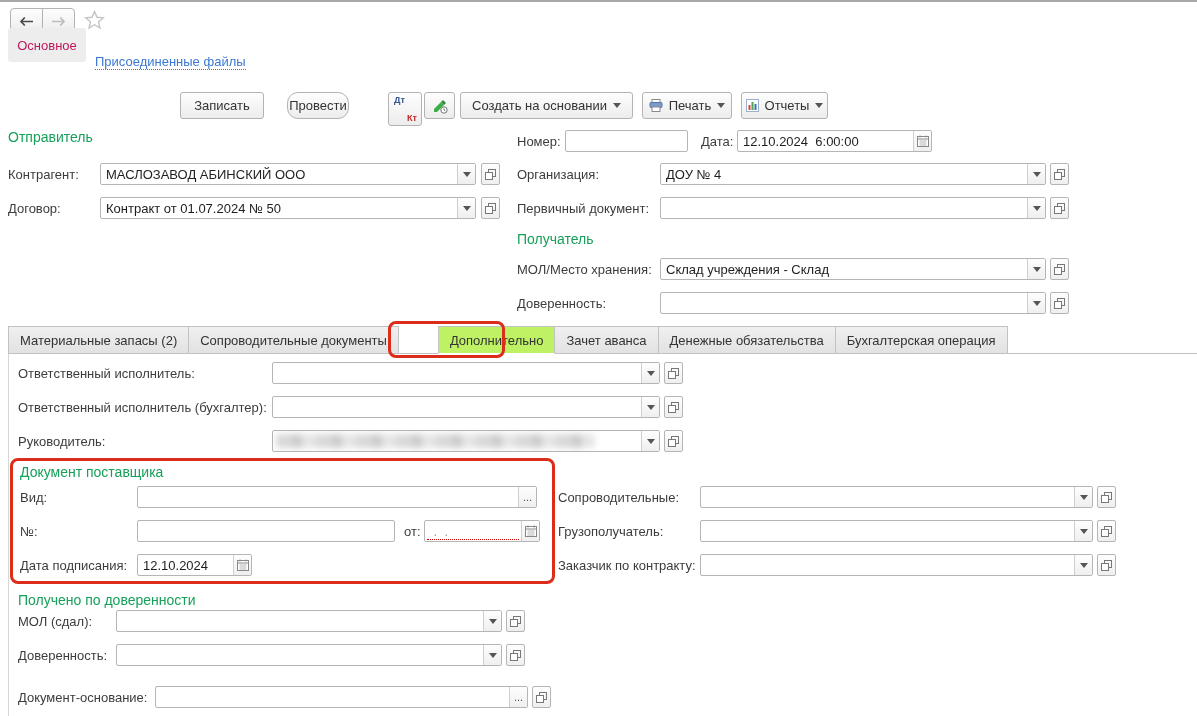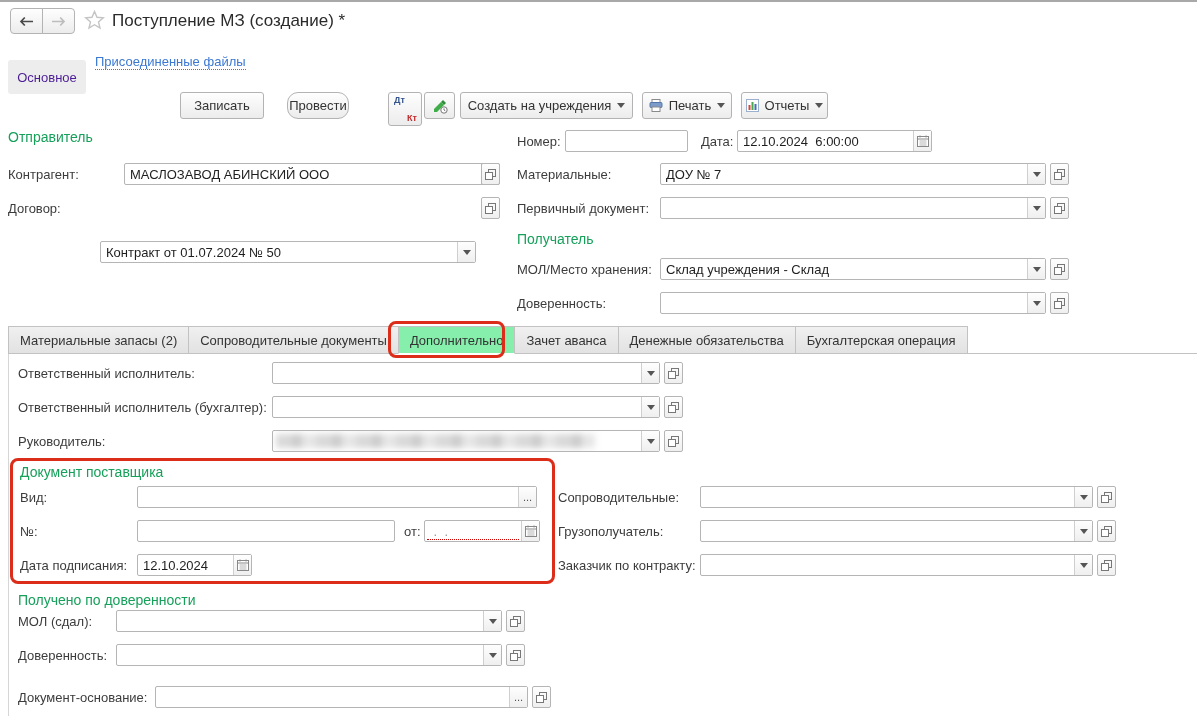--- a/index.html
+++ b/index.html
@@ -9,21 +9,21 @@
   .topline { position:absolute; left:0; top:0; width:1197px; height:2px; background:#a8a8a8; }
 
   
   .navg { position:absolute; left:10px; top:8px; display:flex; }
   .navb { width:33px; height:26px; border:1px solid #b3b3b3; background:linear-gradient(#fefefe,#ececec); display:flex; align-items:center; justify-content:center; }
   .navb.first { border-radius:4px 0 0 4px; }
   .navb.last  { border-radius:0 4px 4px 0; margin-left:-1px; }
   .star { position:absolute; left:84px; top:10px; }
   .title { position:absolute; left:112px; top:11px; font-size:17px; color:#2b2b2b; white-space:nowrap; }
 
-  .chip { position:absolute; left:8px; top:60px; width:78px; height:34px; background:#ededed; border-radius:3px; display:flex; align-items:center; justify-content:center; font-size:13px; color:#4c1d95; }
+  .chip { position:absolute; left:8px; top:28px; width:78px; height:34px; background:#ededed; border-radius:3px; display:flex; align-items:center; justify-content:center; font-size:13px; color:#be185d; }
   .alink { position:absolute; left:95px; top:54px; font-size:13px; color:#3a78d2; border-bottom:1px dotted #3a78d2; cursor:pointer; white-space:nowrap; }
 
   
   .btn { position:absolute; top:92px; height:27px; border:1px solid #b3b3b3; border-radius:3px; background:linear-gradient(#fefefe,#ececec); font-size:13px; color:#333; display:flex; align-items:center; justify-content:center; gap:6px; padding:0 10px; white-space:nowrap; }
   .btn-yellow { background:linear-gradient(#ffe456,#ffd020); border-color:#d9ae00; font-weight:bold; color:#3d3d3d; }
   .arr { width:0; height:0; border-left:4px solid transparent; border-right:4px solid transparent; border-top:5px solid #555; }
   .dtkt { position:relative; }
   .dtkt .dt { position:absolute; left:5px; top:2px; font-size:9px; font-weight:bold; color:#33548c; }
   .dtkt .kt { position:absolute; right:4px; bottom:2px; font-size:9px; font-weight:bold; color:#bf2b2b; }
 
@@ -38,21 +38,21 @@
   .fld .seg { width:18px; border-left:1px solid #cfcfcf; display:flex; align-items:center; justify-content:center; background:linear-gradient(#fefefe,#efefef); cursor:pointer; font-size:11px; color:#555; }
   .redline { position:absolute; left:2px; right:2px; bottom:1px; border-bottom:1px dotted #cf0000; }
   .chs { position:absolute; width:19px; height:22px; border:1px solid #b5b5b5; border-radius:2px; background:linear-gradient(#fefefe,#efefef); display:flex; align-items:center; justify-content:center; cursor:pointer; }
   .redact { position:absolute; left:3px; top:3px; right:46px; bottom:3px; border-radius:2px;
             background:repeating-linear-gradient(90deg,#d9d9d9 0 16px,#cccccc 16px 26px,#e6e6e6 26px 40px); filter:blur(3px); }
 
   
   .tabs { position:absolute; left:8px; top:326px; height:28px; display:flex; z-index:2; }
   .tabline { position:absolute; left:8px; top:353px; width:1189px; height:1px; background:#c2c2c2; z-index:1; }
   .tab { border:1px solid #c2c2c2; border-bottom:1px solid #c2c2c2; background:linear-gradient(#f0f0f0,#e2e2e2); margin-right:-1px; padding:0 11px; display:flex; align-items:center; font-size:13px; color:#333; cursor:pointer; z-index:2; }
-  .tab.active { background:#86efac; border-bottom:1px solid #fff; z-index:3; }
+  .tab.active { background:#bef264; border-bottom:1px solid #fff; z-index:3;margin-left:40px; }
 
   .annot { position:absolute; border:3px solid #dc2c1a; border-radius:8px; pointer-events:none; z-index:9; }
   .vline { position:absolute; left:8px; top:354px; width:1px; height:362px; background:#d6d6d6; }
 
   svg { display:block; }
 </style>
 </head>
 <body>
 
 <div id="screen">
@@ -72,21 +72,20 @@
             <path d="M1 5.5 H13 M9.2 1.5 L13 5.5 L9.2 9.5" stroke="#bdbdbd" stroke-width="1.7" fill="none"></path>
           </svg>
         </span>
     </div>
   </div>
   <span class="star">
       <svg width="21" height="20" viewBox="0 0 21 20">
         <path d="M10.5 1.5 L13 7.3 L19.3 7.8 L14.5 11.9 L16 18 L10.5 14.7 L5 18 L6.5 11.9 L1.7 7.8 L8 7.3 Z" fill="none" stroke="#c4c4c4" stroke-width="1.4"></path>
       </svg>
     </span>
-  <div class="title">Поступление МЗ (создание) *</div>
 
   <div class="chip">Основное</div>
   <a class="alink">Присоединенные файлы</a>
 
   <button class="btn" style="left:180px; width:84px;">
       <span>Записать</span>
     </button>
   <button class="btn" style="left:287px; width:62px;border-radius:11px;">
       <span>Провести</span>
     </button>
@@ -98,21 +97,21 @@
     <span>
         <svg width="16" height="16" viewBox="0 0 16 16">
           <path d="M2 11 L9 4 L12 7 L5 14 L2 14 Z" fill="#3fae49"></path>
           <path d="M9 4 L11 2 L14 5 L12 7 Z" fill="#2e8f3a"></path>
           <circle cx="12" cy="12" r="3.2" fill="#fff" stroke="#777" stroke-width="1"></circle>
           <path d="M12 10.4 V12 L13.3 12.9" stroke="#777" stroke-width="1" fill="none"></path>
         </svg>
       </span>
   </button>
   <button class="btn" style="left:460px; width:173px;">
-      <span>Создать на учреждения</span>
+      <span>Создать на основании</span>
       <span class="arr"></span>
     </button>
   <button class="btn" style="left:642px; width:90px;">
     <span>
         <svg width="14" height="13" viewBox="0 0 14 13">
           <rect x="3" y="0.5" width="8" height="3" fill="#fff" stroke="#8a8a8a"></rect>
           <rect x="1" y="3.5" width="12" height="5" rx="1" fill="#7d9bc8" stroke="#5577aa"></rect>
           <rect x="3" y="8" width="8" height="4.5" fill="#fff" stroke="#8a8a8a"></rect>
         </svg>
       </span>
@@ -127,37 +126,37 @@
           <rect x="5.5" y="3" width="2" height="8" fill="#4aa64f"></rect>
           <rect x="8.5" y="5" width="2" height="6" fill="#3f6fb5"></rect>
         </svg>
       </span>
     <span>Отчеты</span>
       <span class="arr"></span>
   </button>
 
   <div class="hd" style="left:8px; top:129px;">Отправитель</div>
   <div class="lb" style="left:8px; top:167px;">Контрагент:</div>
-  <div class="fld" style="left:100px; top:163px; width:376px;margin-left:24px;">
+  <div class="fld" style="left:100px; top:163px; width:376px;">
     <div class="txt">МАСЛОЗАВОД АБИНСКИЙ ООО</div>
     <div class="seg">
         <span class="arr"></span>
       </div>
   </div>
   <button class="chs" style="left:481px; top:163px;">
       <span>
         <svg width="11" height="11" viewBox="0 0 11 11">
           <rect x="3.5" y="0.5" width="7" height="7" fill="none" stroke="#777"></rect>
           <rect x="0.5" y="3.5" width="7" height="7" fill="#fff" stroke="#777"></rect>
         </svg>
       </span>
     </button>
 
   <div class="lb" style="left:8px; top:201px;">Договор:</div>
-  <div class="fld" style="left:100px; top:197px; width:376px;margin-top:44px;">
+  <div class="fld" style="left:100px; top:197px; width:376px;">
     <div class="txt">Контракт от 01.07.2024 № 50</div>
     <div class="seg">
         <span class="arr"></span>
       </div>
   </div>
   <button class="chs" style="left:481px; top:197px;">
       <span>
         <svg width="11" height="11" viewBox="0 0 11 11">
           <rect x="3.5" y="0.5" width="7" height="7" fill="none" stroke="#777"></rect>
           <rect x="0.5" y="3.5" width="7" height="7" fill="#fff" stroke="#777"></rect>
@@ -181,23 +180,23 @@
             <line x1="3" y1="0.5" x2="3" y2="2.5" stroke="#888"></line>
             <line x1="9" y1="0.5" x2="9" y2="2.5" stroke="#888"></line>
             <line x1="2.5" y1="6" x2="9.5" y2="6" stroke="#b5b5b5"></line>
             <line x1="2.5" y1="8" x2="9.5" y2="8" stroke="#b5b5b5"></line>
             <line x1="2.5" y1="10" x2="9.5" y2="10" stroke="#b5b5b5"></line>
           </svg>
         </span>
       </div>
   </div>
 
-  <div class="lb" style="left:517px; top:167px;">Материальные:</div>
+  <div class="lb" style="left:517px; top:167px;">Организация:</div>
   <div class="fld" style="left:660px; top:163px; width:386px;">
-    <div class="txt">ДОУ № 7</div>
+    <div class="txt">ДОУ № 4</div>
     <div class="seg">
         <span class="arr"></span>
       </div>
   </div>
   <button class="chs" style="left:1050px; top:163px;">
       <span>
         <svg width="11" height="11" viewBox="0 0 11 11">
           <rect x="3.5" y="0.5" width="7" height="7" fill="none" stroke="#777"></rect>
           <rect x="0.5" y="3.5" width="7" height="7" fill="#fff" stroke="#777"></rect>
         </svg>

